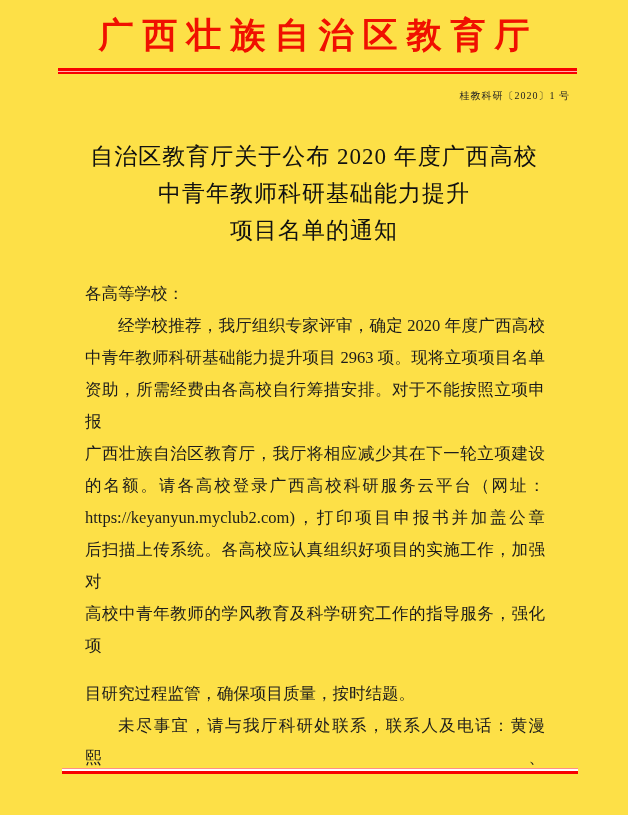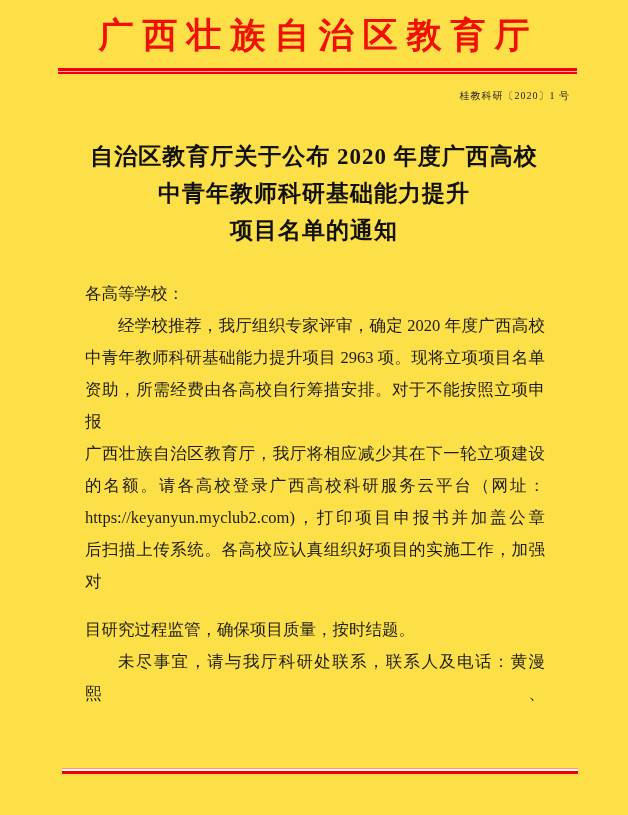--- a/index.html
+++ b/index.html
@@ -41,21 +41,21 @@
     font-size: 10px;
     letter-spacing: 1px;
     color: #222222;
   }
 
   
   .doc-title {
     margin: 35px 40px 0 40px;
     text-align: center;
     font-size: 23px;
-    font-weight: bold;
+    font-weight: normal;
     line-height: 37px;
     color: #111111;
     letter-spacing: 1px;
   }
 
   
   .body-text {
     margin: 29px 83px 0 85px;
     font-size: 16.5px;
     line-height: 32px;
@@ -110,20 +110,21 @@
 
     <div class="line last">各高等学校：</div>
 
     <div class="line indent">经学校推荐，我厅组织专家评审，确定 2020 年度广西高校</div>
     <div class="line">中青年教师科研基础能力提升项目 2963 项。现将立项项目名单</div>
     <div class="line">资助，所需经费由各高校自行筹措安排。对于不能按照立项申报</div>
     <div class="line">广西壮族自治区教育厅，我厅将相应减少其在下一轮立项建设</div>
     <div class="line">的名额。请各高校登录广西高校科研服务云平台（网址：</div>
     <div class="line">https://keyanyun.myclub2.com)，打印项目申报书并加盖公章</div>
     <div class="line">后扫描上传系统。各高校应认真组织好项目的实施工作，加强对</div>
+    <div class="line">高校中青年教师的学风教育及科学研究工作的指导服务，强化项</div>
     <div class="line last">目研究过程监管，确保项目质量，按时结题。</div>
 
     <div class="line indent">未尽事宜，请与我厅科研处联系，联系人及电话：黄漫熙、</div>
 
   </div>
 
   <div class="bottom-rule">
     <div class="bar-a"></div>
     <div class="bar-gap"></div>
     <div class="bar-b"></div>

